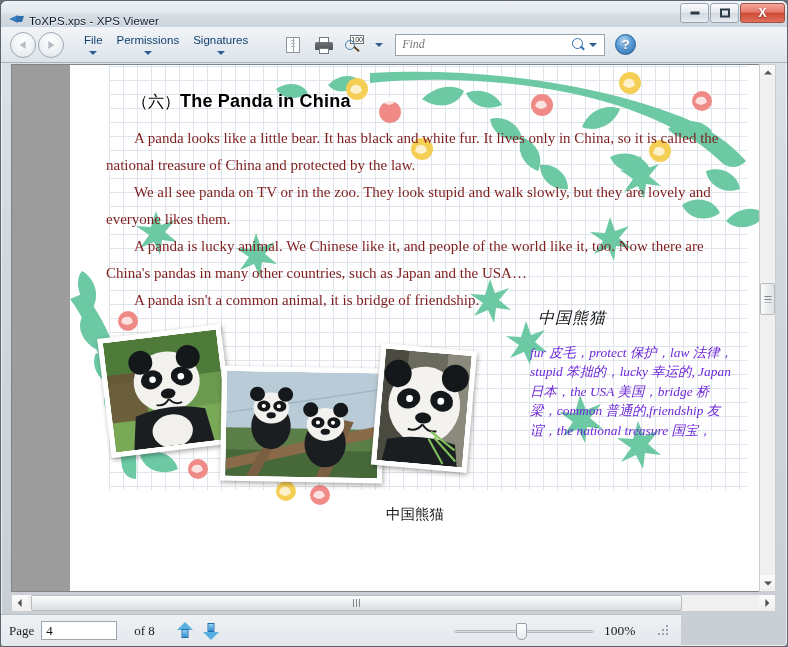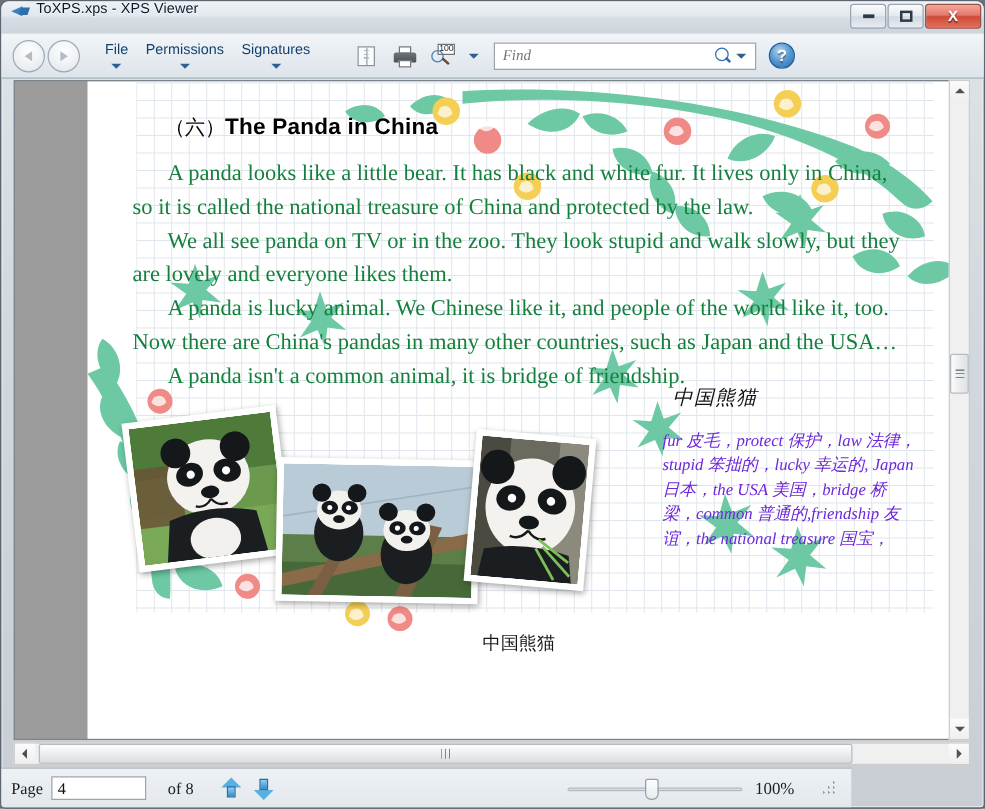--- a/index.html
+++ b/index.html
@@ -19,21 +19,21 @@
     border: 1px solid #5c6670;
     border-radius: 7px 7px 4px 4px;
     box-shadow: inset 0 0 0 1px rgba(255,255,255,.65);
     overflow: hidden;
   }
 
   
   .titlebar {
     position: absolute; left: 0; top: 0; width: 788px; height: 26px;
     background: linear-gradient(180deg,#eef2f5 0%,#e2e8ed 45%,#d6dde3 52%,#cdd5dc 100%);
-    display: flex; align-items: flex-start;
+    display: flex; align-items: flex-end;
   }
   .title-ico {
     width: 16px; height: 16px; margin: 0 5px 0 7px; position: relative; flex: none;
   }
   .title-ico::before {
     content: ""; position: absolute; left: 1px; top: 4px;
     width: 0; height: 0;
     border-top: 4px solid transparent; border-bottom: 4px solid transparent;
     border-right: 9px solid #3a7fc4;
   }
@@ -219,21 +219,21 @@
     white-space: nowrap;
   }
   .heading .cn {
     font-family: "DejaVu Sans", sans-serif; font-size: 16px; font-weight: normal;
   }
   .heading .en { font-weight: bold; letter-spacing: .2px; }
 
   .para {
     position: absolute; left: 36px; width: 614px;
     font-family: "Liberation Serif", serif;
-    font-size: 18px; line-height: 27px; color: #15803d;
+    font-size: 15px; line-height: 27px; color: #7f1d1d;
     text-indent: 28px;
   }
   .p1 { top: 60px; }
   .p2 { top: 114px; }
   .p3 { top: 168px; }
   .p4 { top: 222px; }
 
   
   .vocab-title {
     position: absolute; left: 468px; top: 243px;

